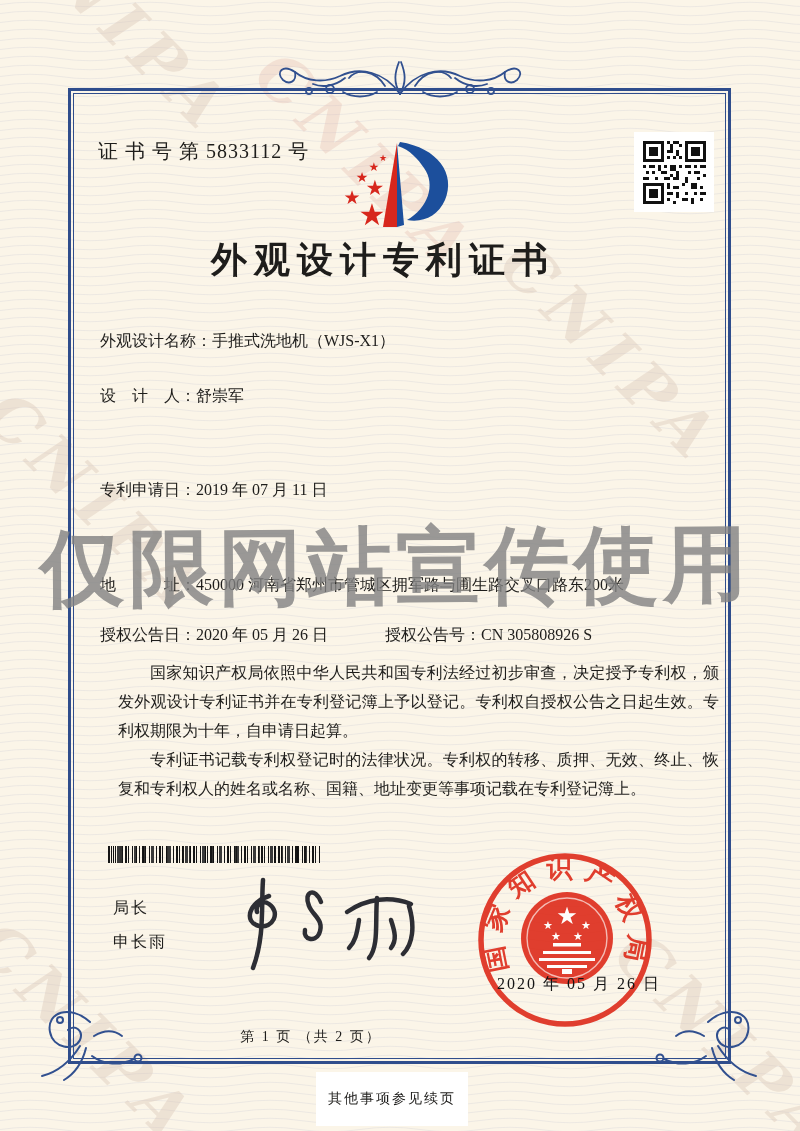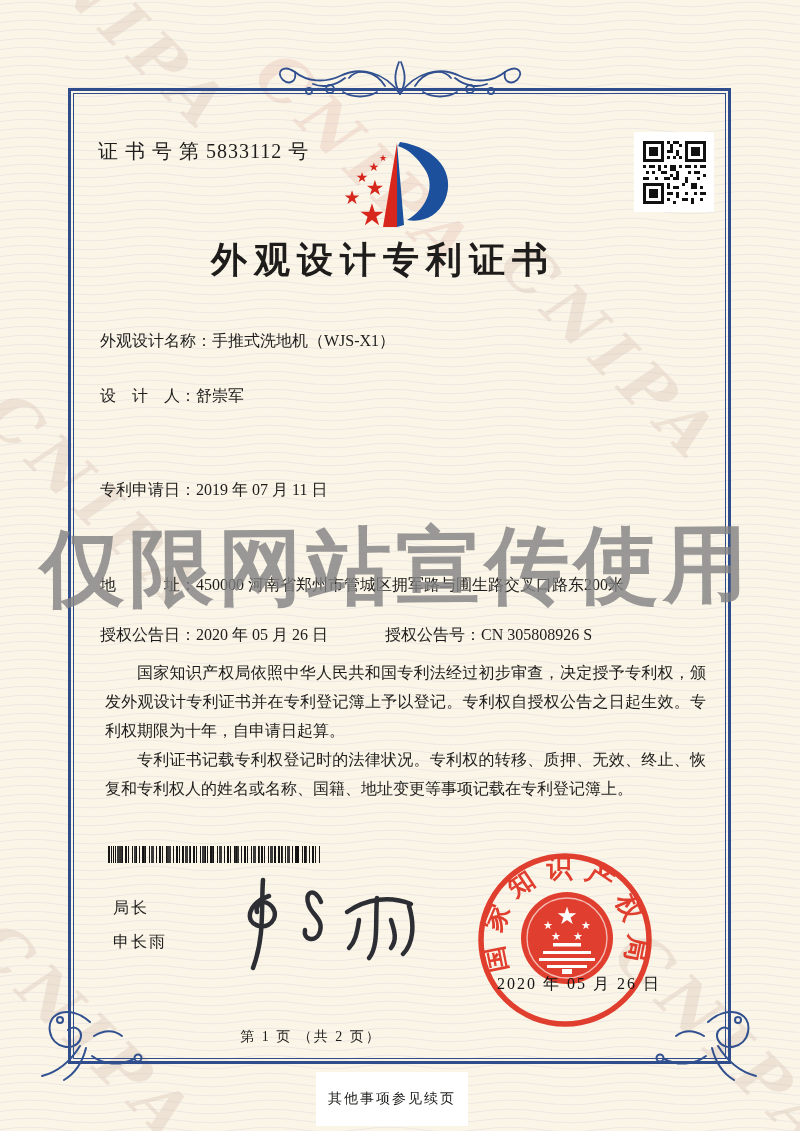--- a/index.html
+++ b/index.html
@@ -23,21 +23,21 @@
   .flourish{position:absolute;z-index:6;}
   
   .txt{position:absolute;z-index:10;}
   #cert-no{left:98px;top:138px;font-size:20px;letter-spacing:1px;}
   #title{left:0;top:236px;width:766px;text-align:center;font-size:36px;font-weight:bold;letter-spacing:7px;}
   .row{position:absolute;left:100px;z-index:10;font-size:16px;line-height:22px;}
   .lab{display:inline-block;vertical-align:top;}
   .val{display:inline-block;vertical-align:top;}
   #row-addr .val{width:505px;}
   #grant-row .pair2{margin-left:57px;}
-  .bodyp{position:absolute;left:105px;width:601px;z-index:10;font-size:16px;line-height:29px;text-indent:2em;text-align:justify;margin:0;font-family:Liberation Serif, serif;}
+  .bodyp{position:absolute;left:118px;width:601px;z-index:10;font-size:16px;line-height:29px;text-indent:2em;text-align:justify;margin:0;font-family:Liberation Serif, serif;}
   #barcode{
     position:absolute;left:108px;top:846px;width:212px;height:17px;z-index:10;
     background:
       repeating-linear-gradient(90deg,transparent 0 5px,#101010 5px 6px,transparent 6px 12px,rgba(16,16,16,.85) 12px 14px,transparent 14px 23px),
       repeating-linear-gradient(90deg,#151515 0 2px,transparent 2px 3px,#151515 3px 4px,transparent 4px 7px,#151515 7px 8px,transparent 8px 9px,#3a3a3a 9px 12px,transparent 12px 14px,#151515 14px 15px,transparent 15px 17px);
   }
   #director-title{left:113px;top:898px;font-size:16px;font-family:"Liberation Sans","DejaVu Sans",sans-serif;letter-spacing:2px;}
   #director-name{left:113px;top:932px;font-size:16px;font-family:Liberation Serif, serif;letter-spacing:2px;}
   #signature{position:absolute;left:225px;top:876px;z-index:11;}
   #seal{position:absolute;left:465px;top:843px;z-index:20;opacity:.9;}

